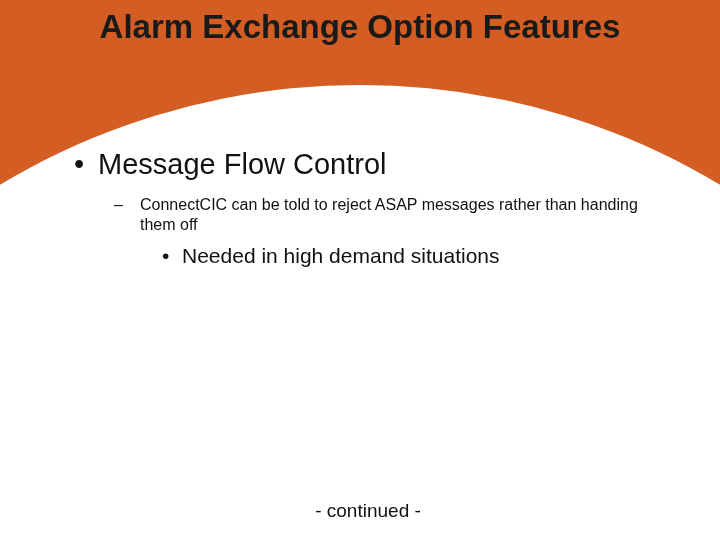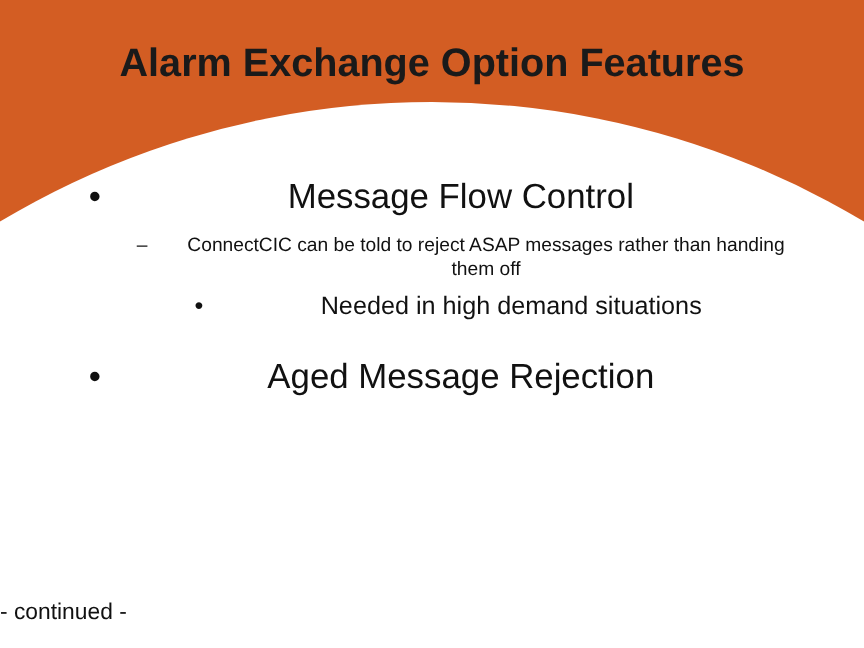--- a/index.html
+++ b/index.html
@@ -22,29 +22,27 @@
   .title {
     position: absolute;
     top: 8px;
     left: 0;
     right: 0;
     text-align: center;
     font-size: 33px;
     font-weight: bold;
     color: #1a1a1a;
     padding: 0 18px;
-    margin-top: 25px;
   }
   .content {
     position: absolute;
     top: 148px;
     left: 70px;
     right: 50px;
     color: #111;
-    text-align: center;
   }
   .b1 {
     font-size: 29px;
     margin-bottom: 14px;
     padding-left: 28px;
     position: relative;
   }
   .b1::before {
     content: "•";
     position: absolute;
@@ -59,49 +57,48 @@
     line-height: 1.22;
   }
   .b2::before {
     content: "–";
     position: absolute;
     left: 44px;
     top: 0;
   }
   .b3 {
     font-size: 21px;
-    margin-bottom: 20px;
+    margin-bottom: 35px;
     padding-left: 112px;
     position: relative;
   }
   .b3::before {
     content: "•";
     position: absolute;
     left: 92px;
     top: 0;
   }
   .gap { height: 10px; }
   .footer {
     position: absolute;
     bottom: 18px;
-    left: 0;
+    left: 16px;
     right: 0;
-    text-align: left;
+    text-align: center;
     font-size: 19px;
     color: #111;
   }
 </style>
 </head>
 <body>
 
 <div class="circle"></div>
 
 <div class="title">Alarm Exchange Option Features</div>
 
 <div class="content">
   <div class="b1">Message Flow Control</div>
   <div class="b2">ConnectCIC can be told to reject ASAP messages rather than handing them off</div>
   <div class="b3">Needed in high demand situations</div>
   <div class="gap"></div>
-  <div class="b1">Aged Message Rejection</div>
 </div>
 
 <div class="footer">- continued -</div>
 
 </body></html>

